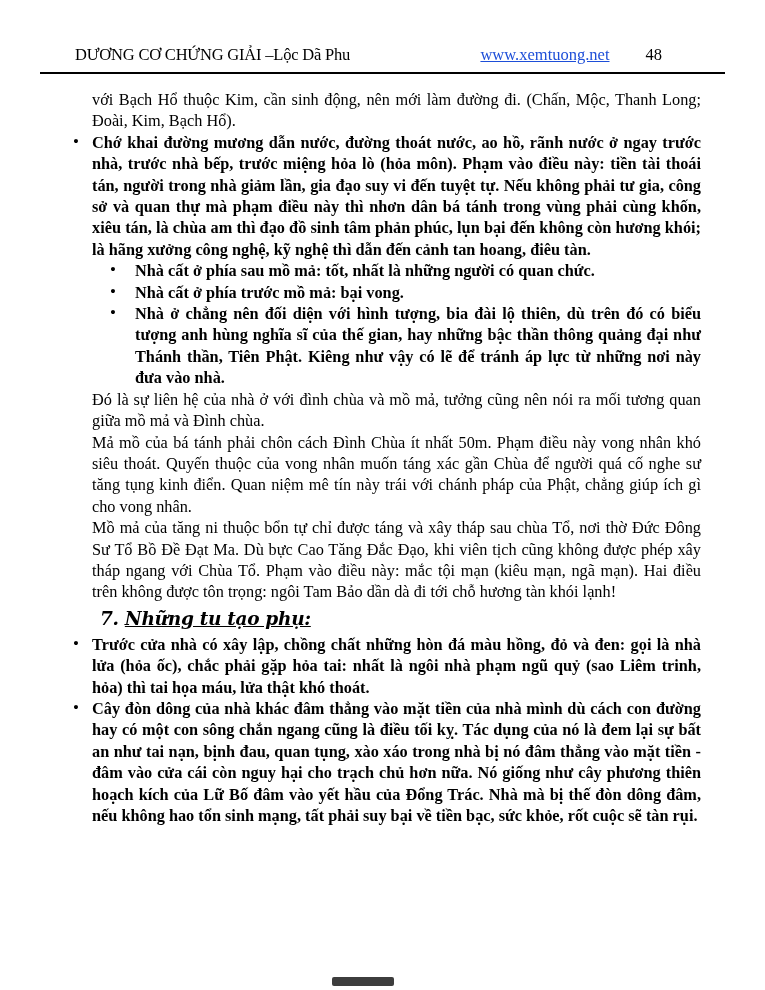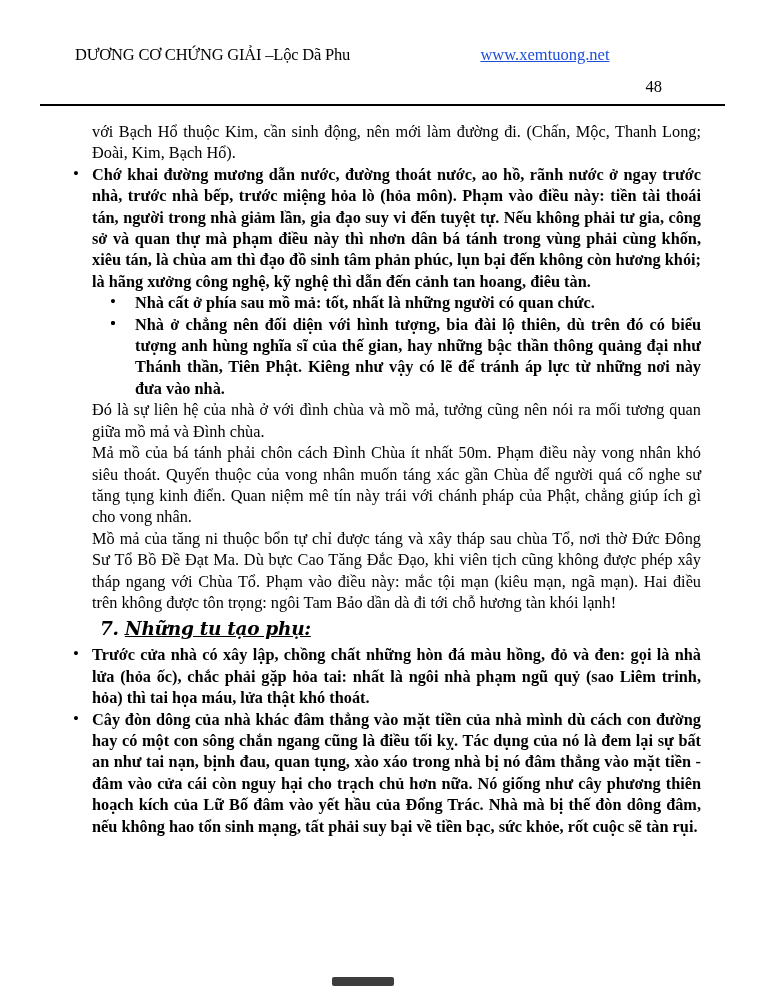--- a/index.html
+++ b/index.html
@@ -19,21 +19,21 @@
     font-size:16.5px;
     line-height:19px;
     white-space:nowrap;
   }
   .header .title{flex:1;letter-spacing:-0.2px;}
   .header .link{
     color:#1d4ed8;
     text-decoration:underline;
     cursor:pointer;
   }
-  .header .pageno{margin-left:36px;margin-top:32px;}
+  .header .pageno{margin-left:36px;}
   .rule{
     border-top:2px solid #000;
     margin:8px 40px 15px 40px;
   }
   
   .content{
     padding:0 64px 0 72px;
     font-size:16.3px;
     line-height:21.4px;
     text-align:justify;
@@ -86,20 +86,21 @@
       <div class="bullet l1">
         <span class="dot">•</span>
         <span class="btext">Chớ khai đường mương dẫn nước, đường thoát nước, ao hồ, rãnh nước ở ngay trước nhà, trước nhà bếp, trước miệng hỏa lò (hỏa môn). Phạm vào điều này: tiền tài thoái tán, người trong nhà giảm lần, gia đạo suy vi đến tuyệt tự. Nếu không phải tư gia, công sở và quan thự mà phạm điều này thì nhơn dân bá tánh trong vùng phải cùng khốn, xiêu tán, là chùa am thì đạo đồ sinh tâm phản phúc, lụn bại đến không còn hương khói; là hãng xưởng công nghệ, kỹ nghệ thì dẫn đến cảnh tan hoang, điêu tàn.</span>
       </div>
       <div class="bullet l2">
         <span class="dot">•</span>
         <span class="btext">Nhà cất ở phía sau mồ mả: tốt, nhất là những người có quan chức.</span>
       </div>
       <div class="bullet l2">
         <span class="dot">•</span>
+        <span class="btext">Nhà cất ở phía trước mồ mả: bại vong.</span>
       </div>
       <div class="bullet l2">
         <span class="dot">•</span>
         <span class="btext">Nhà ở chẳng nên đối diện với hình tượng, bia đài lộ thiên, dù trên đó có biểu tượng anh hùng nghĩa sĩ của thế gian, hay những bậc thần thông quảng đại như Thánh thần, Tiên Phật. Kiêng như vậy có lẽ để tránh áp lực từ những nơi này đưa vào nhà.</span>
       </div>
       <p class="para">Đó là sự liên hệ của nhà ở với đình chùa và mồ mả, tưởng cũng nên nói ra mối tương quan giữa mồ mả và Đình chùa.</p>
       <p class="para">Mả mồ của bá tánh phải chôn cách Đình Chùa ít nhất 50m. Phạm điều này vong nhân khó siêu thoát. Quyến thuộc của vong nhân muốn táng xác gần Chùa để người quá cố nghe sư tăng tụng kinh điển. Quan niệm mê tín này trái với chánh pháp của Phật, chẳng giúp ích gì cho vong nhân.</p>
       <p class="para">Mồ mả của tăng ni thuộc bổn tự chỉ được táng và xây tháp sau chùa Tổ, nơi thờ Đức Đông Sư Tổ Bồ Đề Đạt Ma. Dù bực Cao Tăng Đắc Đạo, khi viên tịch cũng không được phép xây tháp ngang với Chùa Tổ. Phạm vào điều này: mắc tội mạn (kiêu mạn, ngã mạn). Hai điều trên không được tôn trọng: ngôi Tam Bảo dần dà đi tới chỗ hương tàn khói lạnh!</p>
       <div class="heading tight"><span class="hnum">7. </span> <span class="htext">Những tu tạo phụ:</span></div>
       <div class="bullet l1">

